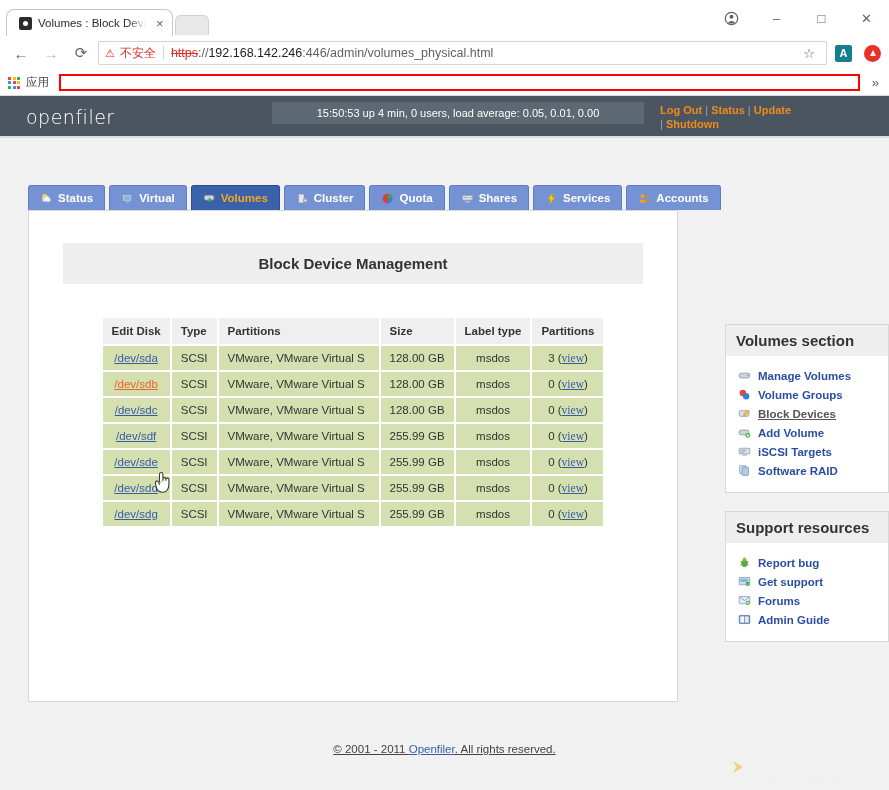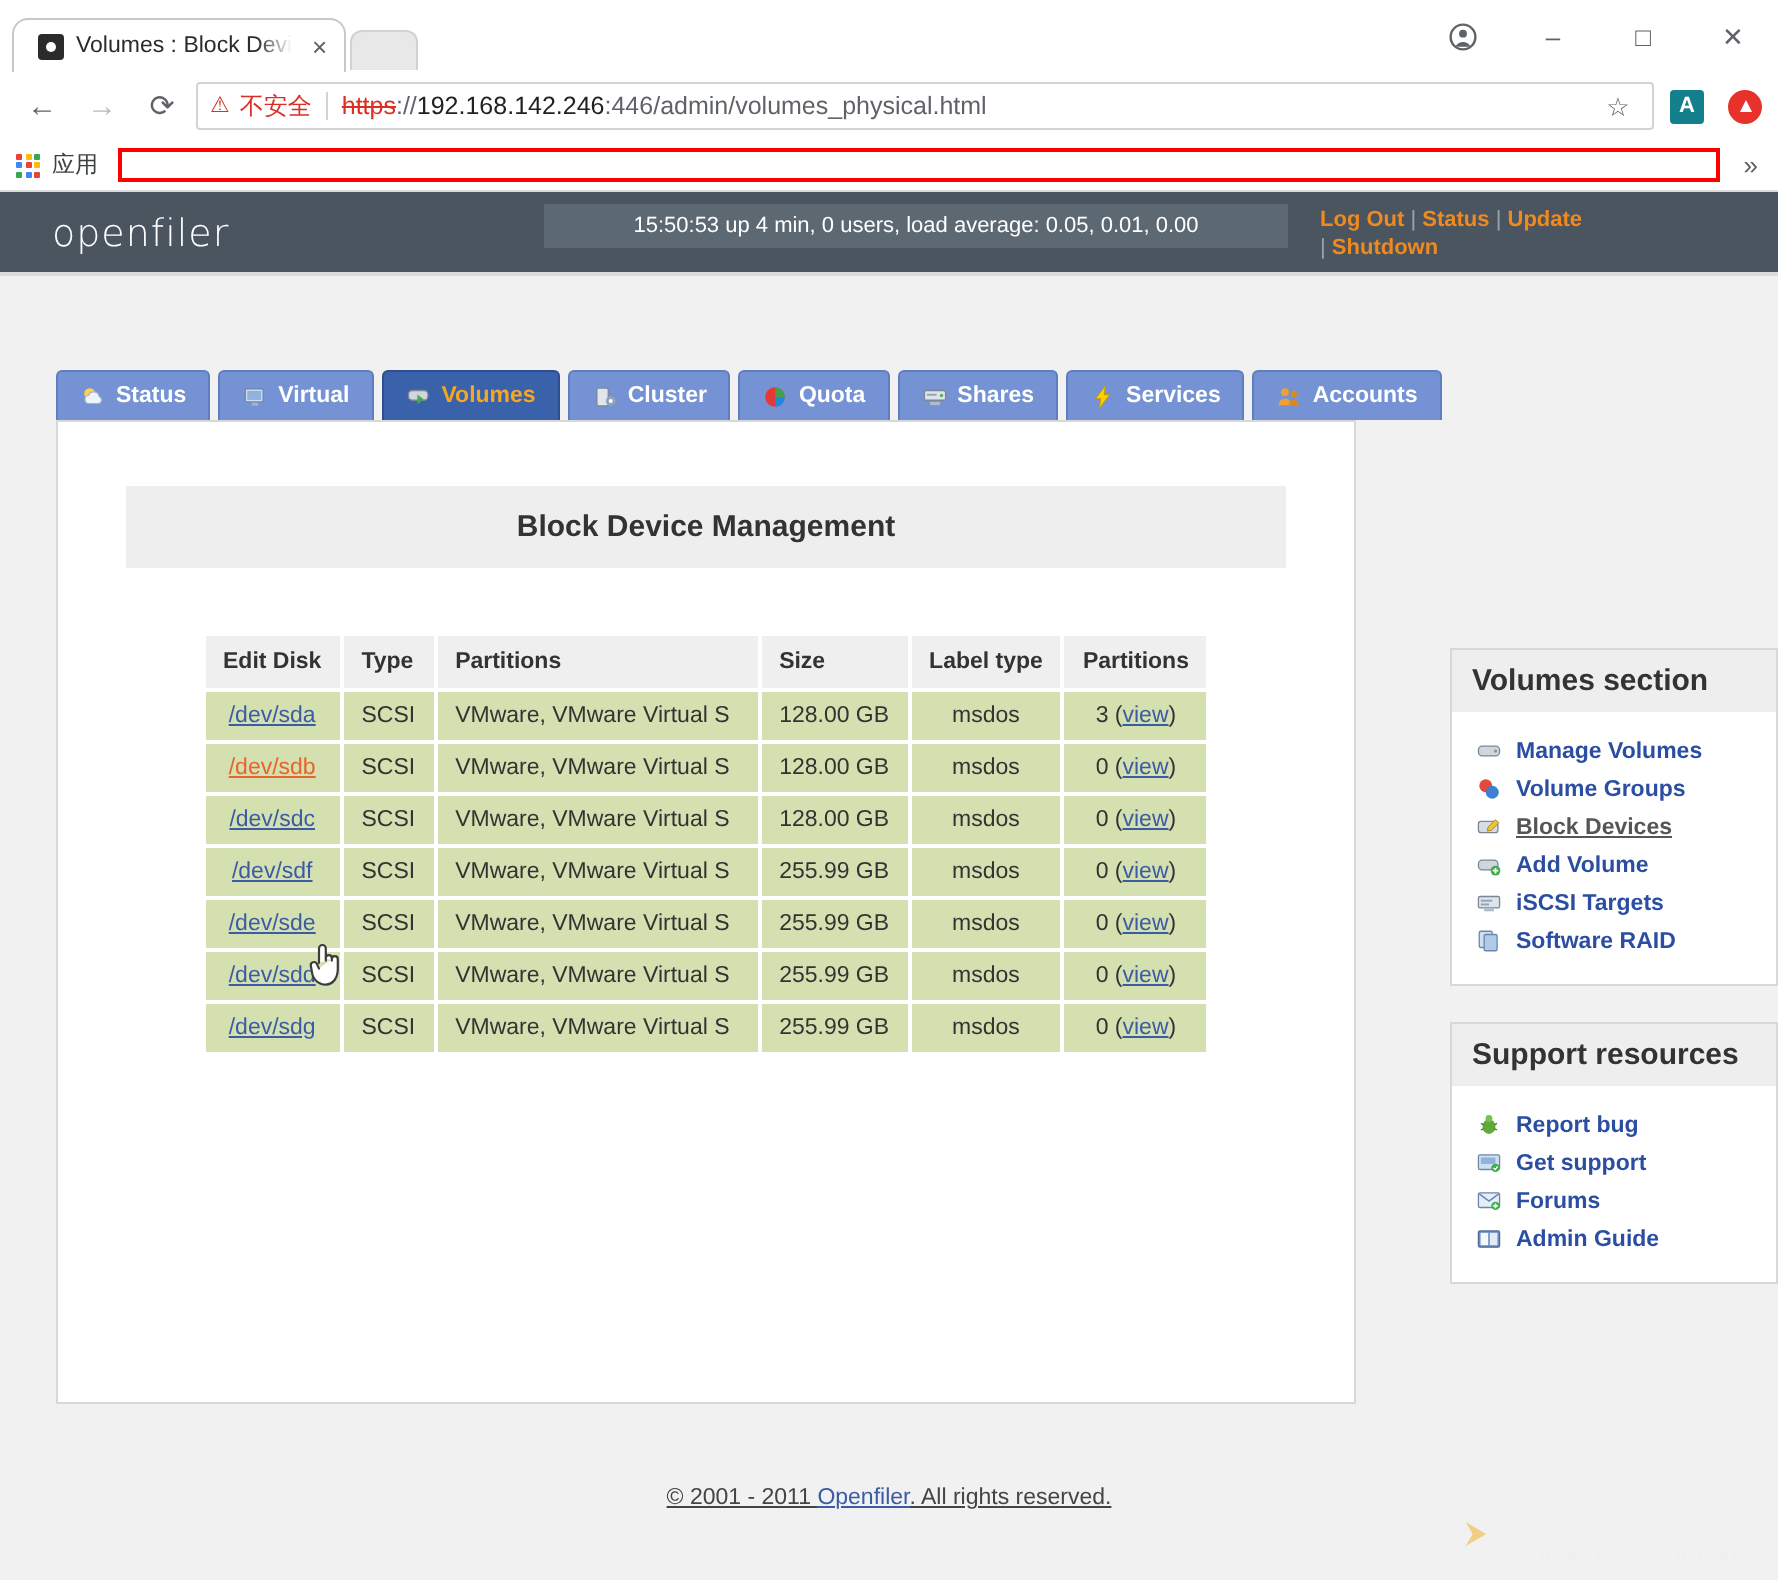--- a/index.html
+++ b/index.html
@@ -159,21 +159,21 @@
   td.c-dev { text-align:center; }
   td.c-type { text-align:center; }
   td.c-desc { text-align:left; }
   td.c-size { text-align:left; }
   td.c-label { text-align:center; }
   td.c-part { text-align:center; }
   th.h-desc { min-width:160px; }
 
   a.devlink { color:#3b5ba5; text-decoration:underline; }
   a.devlink.hover { color:#e8642a; text-decoration:underline; }
-  a.viewlink { color:#3b5ba5; text-decoration:underline; }
+  a.viewlink { color:#3b5ba5; text-decoration:underline;font-family:Liberation Serif, serif; }
 
   
   .cursor-hand {
     position:absolute; left:152px; top:374px; width:22px; height:26px;
     pointer-events:none; z-index:40;
   }
 
   
   .side { position:absolute; top:114px; left:697px; width:164px; }
   .sidebox {

